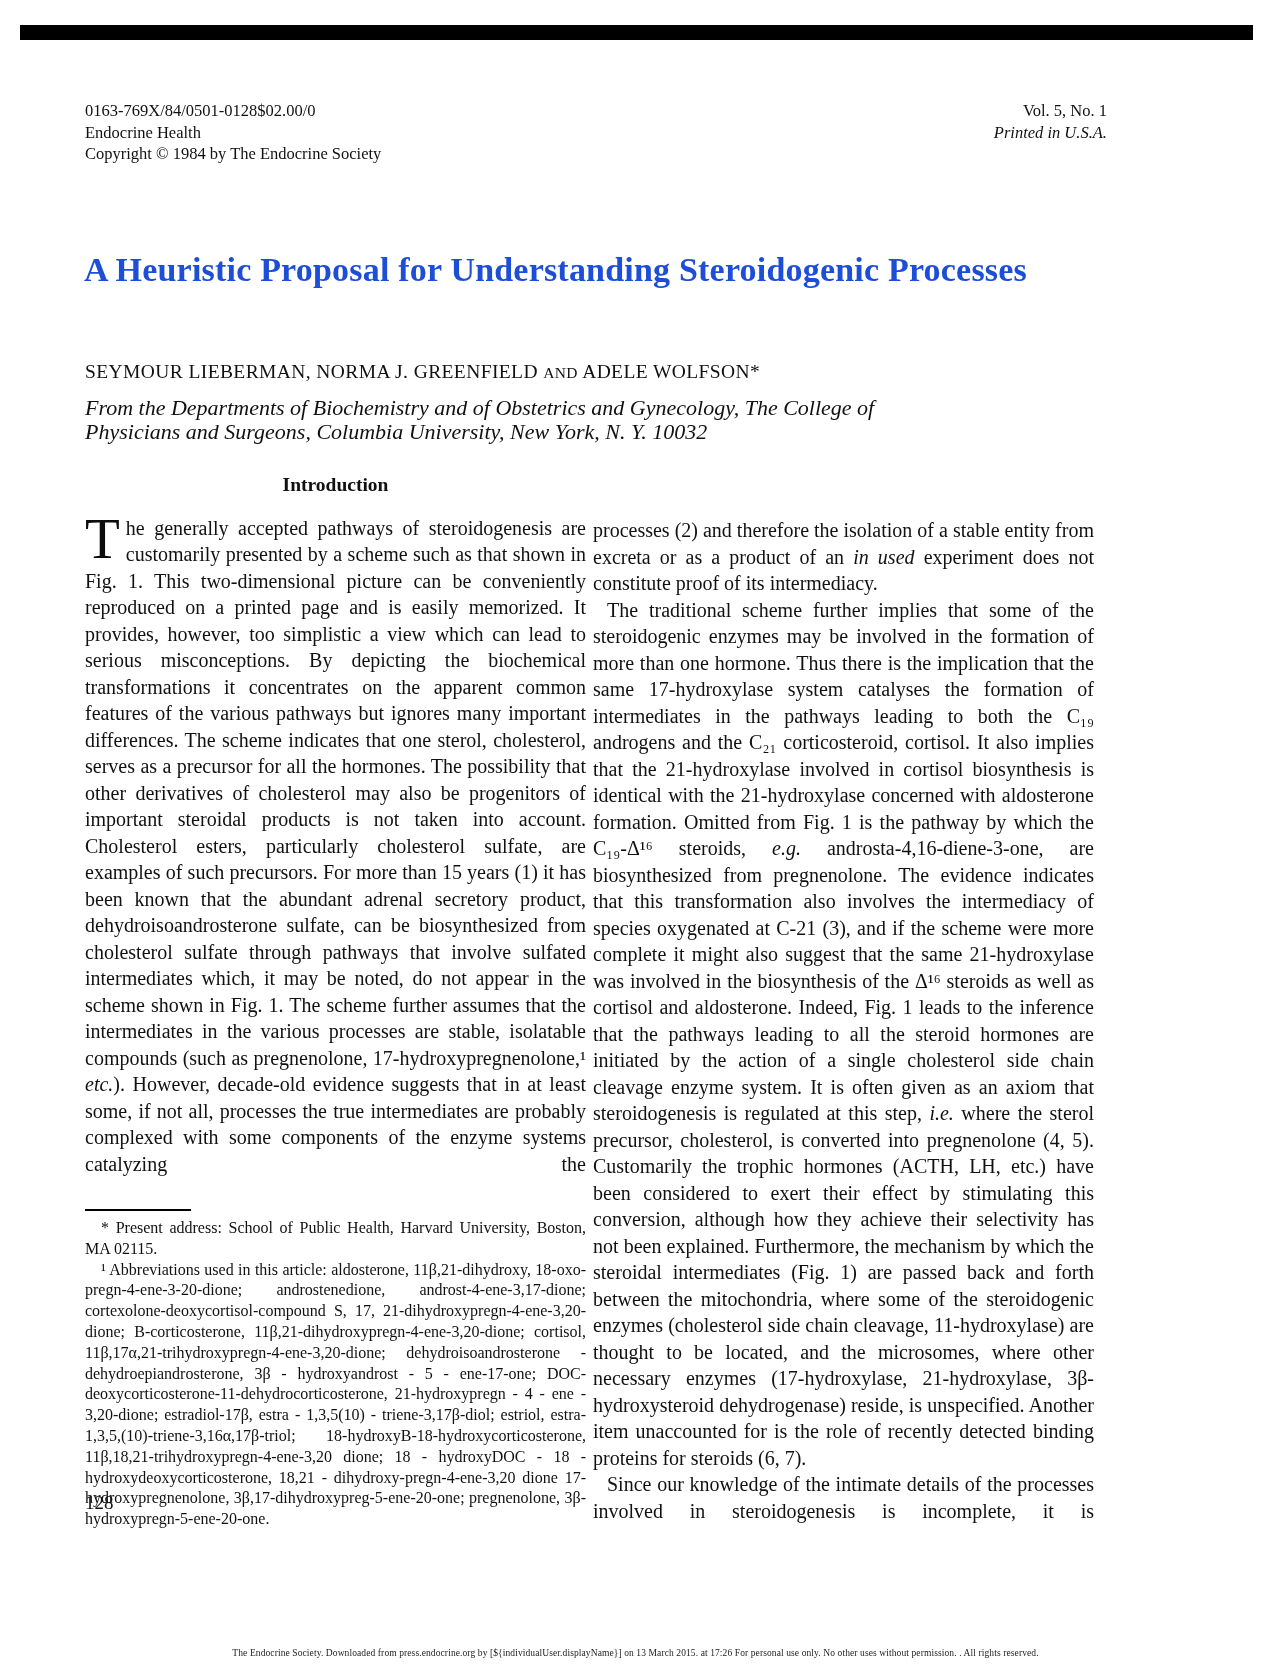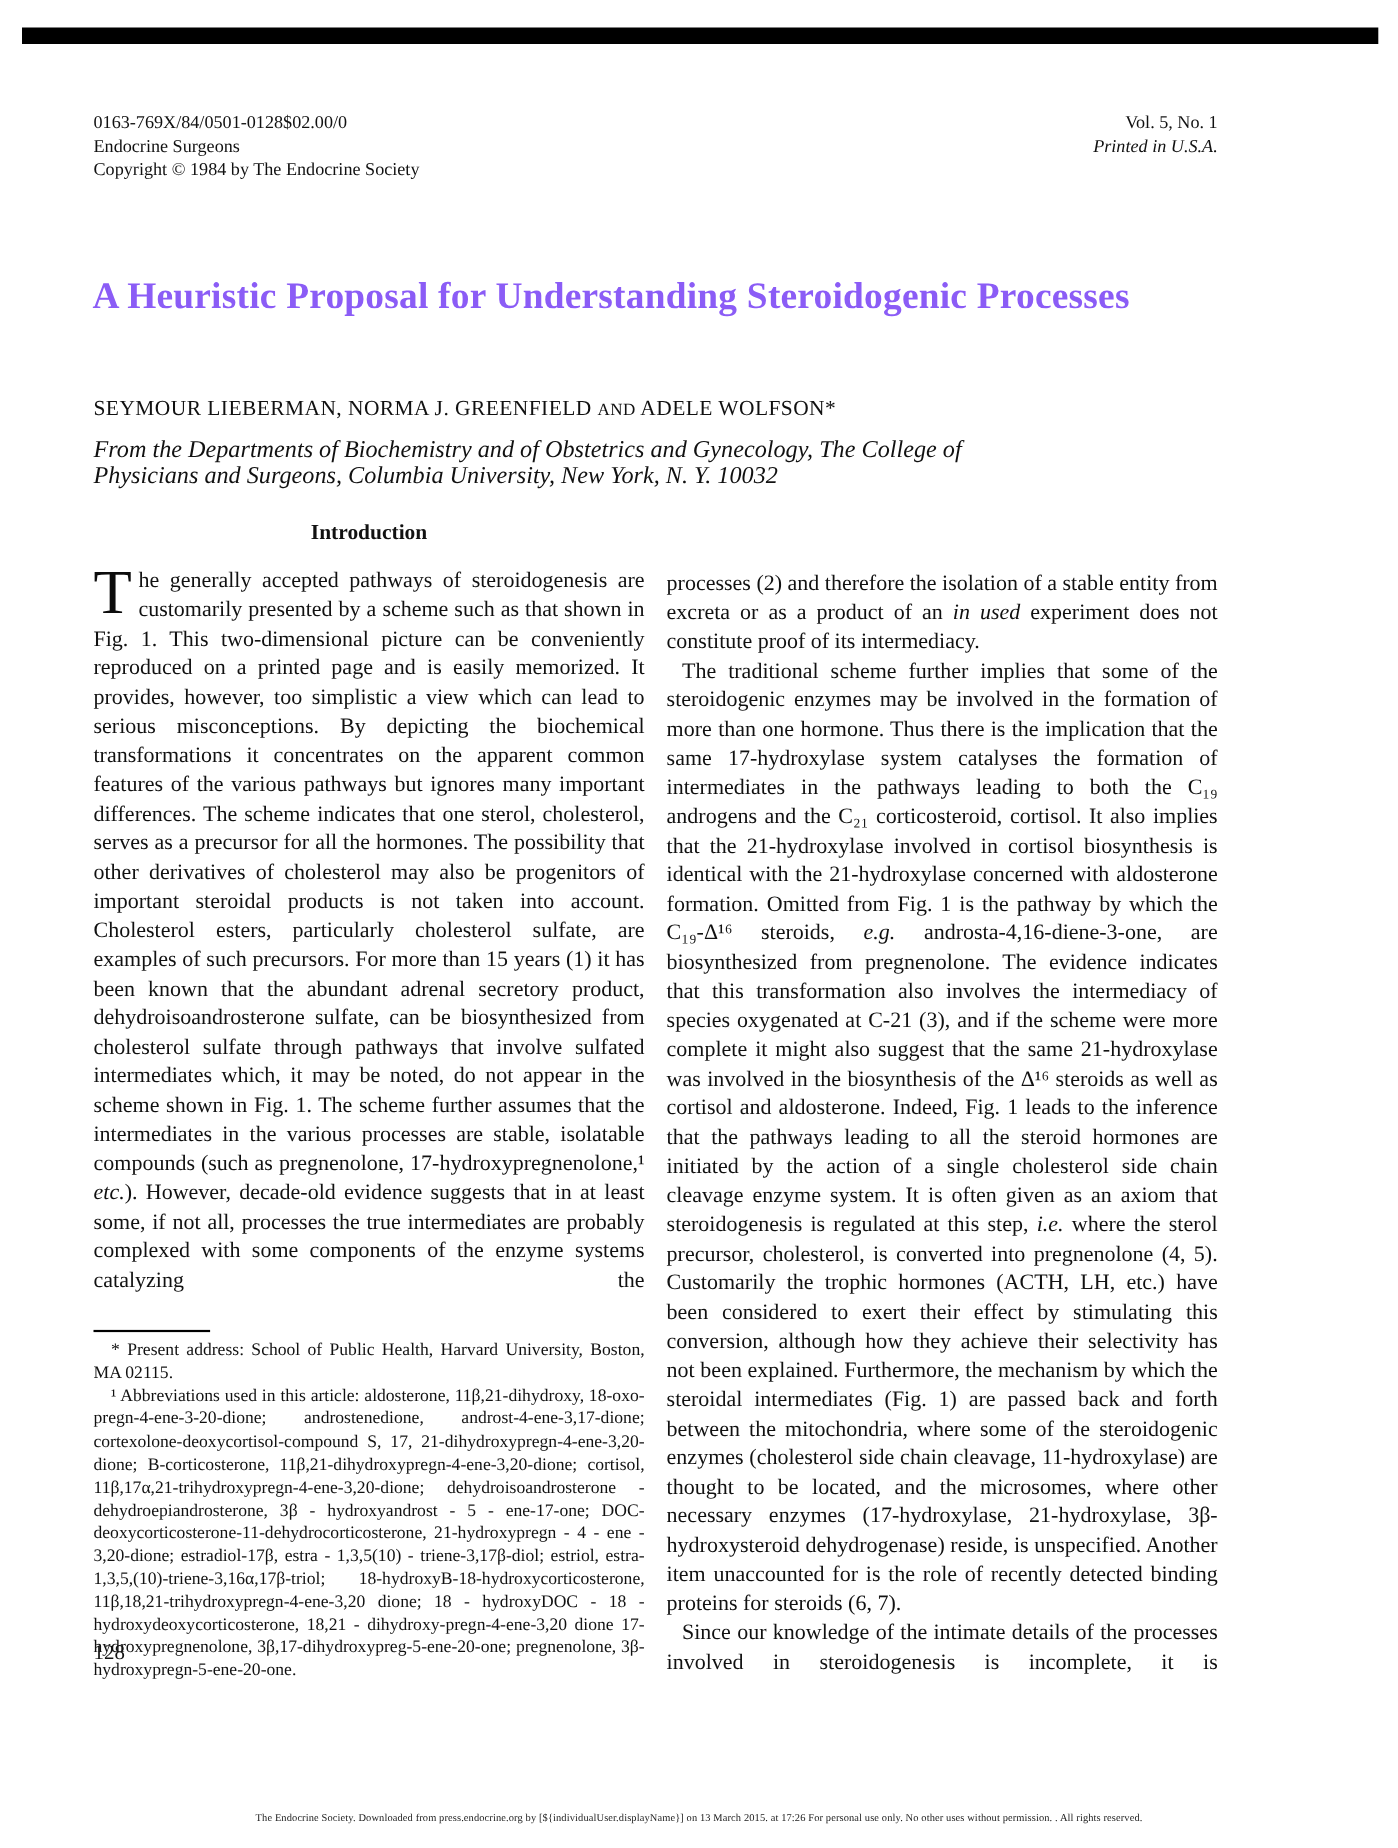--- a/index.html
+++ b/index.html
@@ -13,30 +13,30 @@
   .masthead {
     position:absolute; left:85px; top:100px; width:1022px;
     display:flex; justify-content:space-between; align-items:flex-start;
     font-size:16.5px; line-height:21.5px;
   }
   .masthead .right { text-align:right; }
   .italic { font-style:italic; }
 
   .title {
     position:absolute; left:84px; top:247px; width:992px;
-    font-size:34px; font-weight:bold; line-height:46px; letter-spacing:0.2px; color:#8b5cf6;
+    font-size:34px; font-weight:bold; line-height:46px; letter-spacing:0.2px; color:#1d4ed8;
   }
   .authors { position:absolute; left:85px; top:361px; font-size:19.5px; letter-spacing:0.4px; white-space:nowrap; }
   .authors .sm { font-size:15.5px; }
   .affiliation {
     position:absolute; left:85px; top:396px; width:800px;
     font-style:italic; font-size:22px; line-height:23.5px;
   }
 
-  .columns { position:absolute; left:85px; top:470px; width:1022px; display:flex; gap:20px; }
+  .columns { position:absolute; left:85px; top:470px; width:1022px; display:flex; gap:7px; }
   .col { width:501px; text-align:justify; font-size:20px; line-height:26.5px; }
   .col-right { padding-top:47px; }
 
   .section-heading { text-align:center; font-weight:bold; font-size:19.5px; margin:2px 0 16px 0; }
 
   .dropcap {
     float:left; font-size:57px; line-height:45px; padding:1px 6px 0 0; color:#0c0c0c;
   }
   .para-cont { text-align-last:justify; }
   .para-indent { text-indent:14px; }
@@ -52,21 +52,21 @@
   }
 </style>
 </head>
 <body>
 
 <div class="topbar"></div>
 
 <div class="masthead">
   <div class="left">
     <div>0163-769X/84/0501-0128$02.00/0</div>
-    <div>Endocrine Surgeons</div>
+    <div>Endocrine Health</div>
     <div>Copyright © 1984 by The Endocrine Society</div>
   </div>
   <div class="right">
     <div>Vol. 5, No. 1</div>
     <div class="italic">Printed in U.S.A.</div>
   </div>
 </div>
 
 <h1 class="title">A Heuristic Proposal for Understanding Steroidogenic Processes</h1>
 

